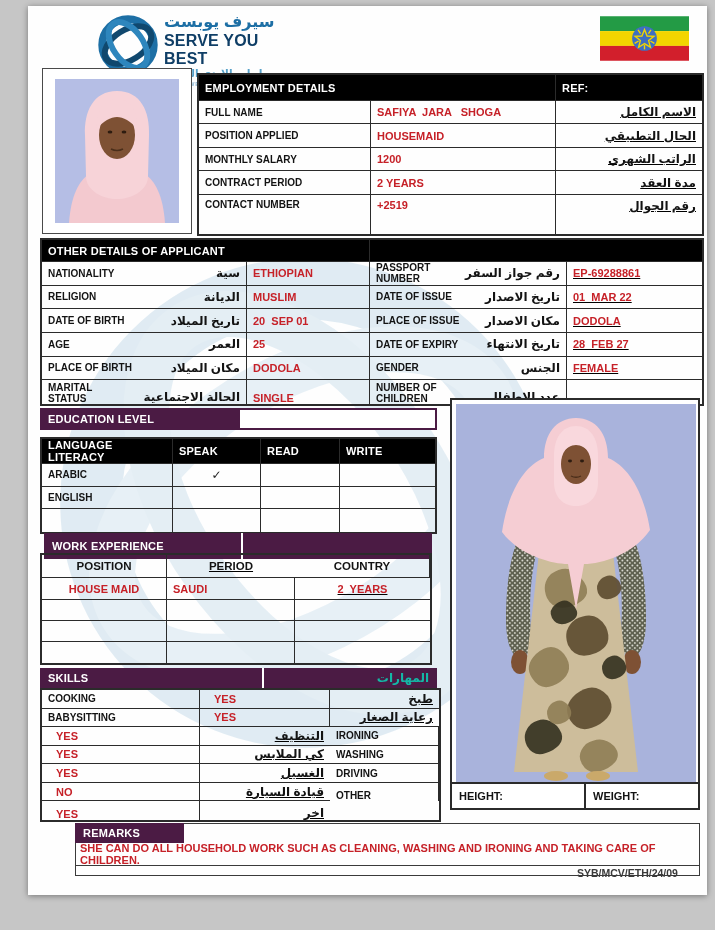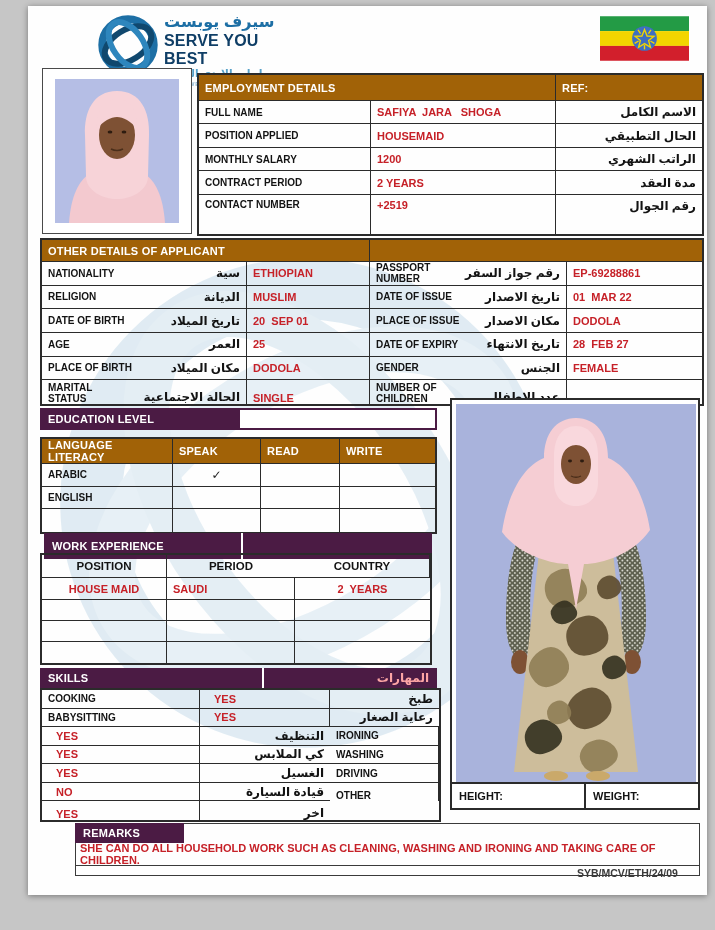--- a/index.html
+++ b/index.html
@@ -9,23 +9,23 @@
         box-shadow:0 1px 6px rgba(0,0,0,.4);}
   
   .hdrtxt{color:#fff;font-weight:700;font-size:11px;letter-spacing:.2px;}
   .lab{font-weight:700;font-size:10px;color:#131313;}
   .red{color:#c62128;font-weight:700;font-size:11px;white-space:pre;}
   .ar{font-weight:700;font-size:12px;color:#131313;direction:rtl;white-space:nowrap;}
   
   .grid{display:grid;border:2px solid #2b2b2b;background:transparent;z-index:2;position:absolute;}
   .c{border-right:1px solid #2b2b2b;border-bottom:1px solid #2b2b2b;display:flex;
      align-items:center;padding:0 6px;overflow:hidden;}
-  .c.nr{border-right:none;}
+  .c.nr{border-right:none;text-decoration:underline;}
   .c.nb{border-bottom:none;align-items:flex-end;}
-  .c.hdr{background:#a16207;}
+  .c.hdr{background:#000000;}
   .c.split{justify-content:space-between;gap:24px;}
   .c.center{justify-content:center;}
   .c.top{align-items:flex-start;padding-top:4px;}
   
   .logo-circle{position:absolute;left:98px;top:15px;width:60px;height:60px;z-index:2;}
   .logo-text{position:absolute;left:164px;top:13px;width:140px;z-index:2;line-height:1.08;}
   .lg1{font-size:16px;font-weight:700;color:#1d6fa5;direction:rtl;text-align:left;}
   .lg2{font-size:16px;font-weight:800;color:#0f3e66;letter-spacing:.2px;margin-top:2px;}
   .lg3{font-size:10.5px;font-weight:700;color:#56a0c8;direction:rtl;text-align:left;margin-top:1px;}
   .lg4{font-size:5.8px;font-weight:700;color:#8ab6d2;letter-spacing:.7px;margin-top:2px;}
@@ -376,21 +376,21 @@
     <div class="c nb">
         <span></span>
       </div>
     <div class="c nr nb">
         <span></span>
       </div>
   </div>
 
   <div class="bar" style="left:40px;top:668px;width:397px;height:20px;justify-content:space-between;">
     <span class="hdrtxt">SKILLS</span>
-    <span class="hdrtxt ar" style="color:#fca5a5;">المهارات</span>
+    <span class="hdrtxt ar" style="color:#14b8a6;">المهارات</span>
     <span class="divider" style="left:222px;"></span>
   </div>
   <div class="grid" style="left:40px;top:688px;width:397px;height:130px;grid-template-columns:158px 130px 109px;grid-template-rows:repeat(7,1fr);">
     <div class="c">
         <span class="lab">COOKING</span>
       </div>
     <div class="c" style="padding-left:14px;">
         <span class="red">YES</span>
       </div>
     <div class="c nr" style="justify-content:flex-end;">

